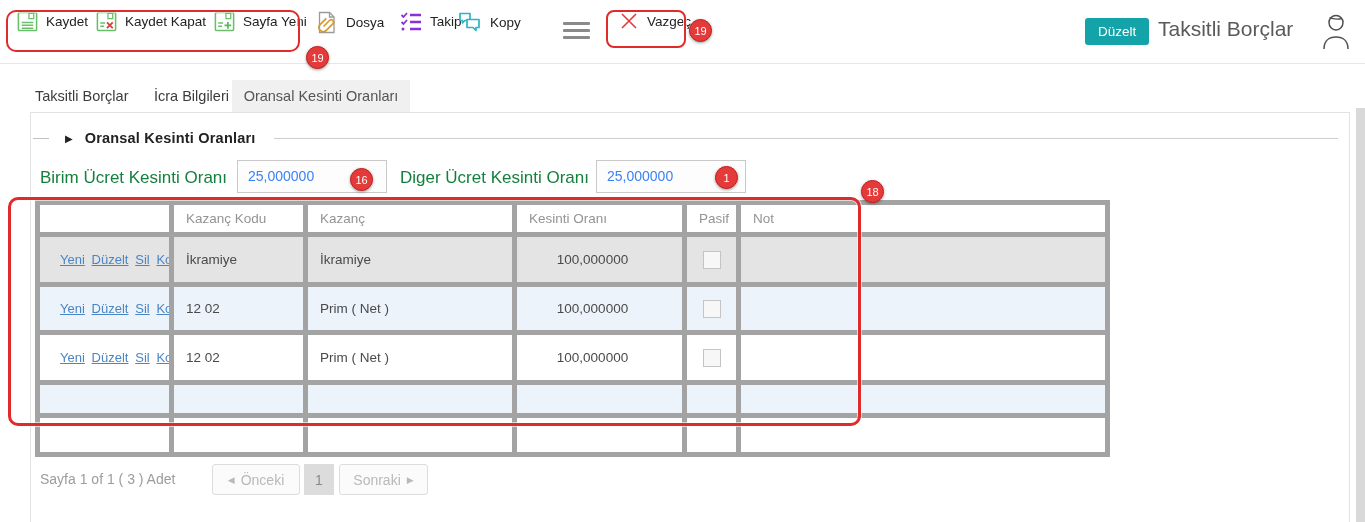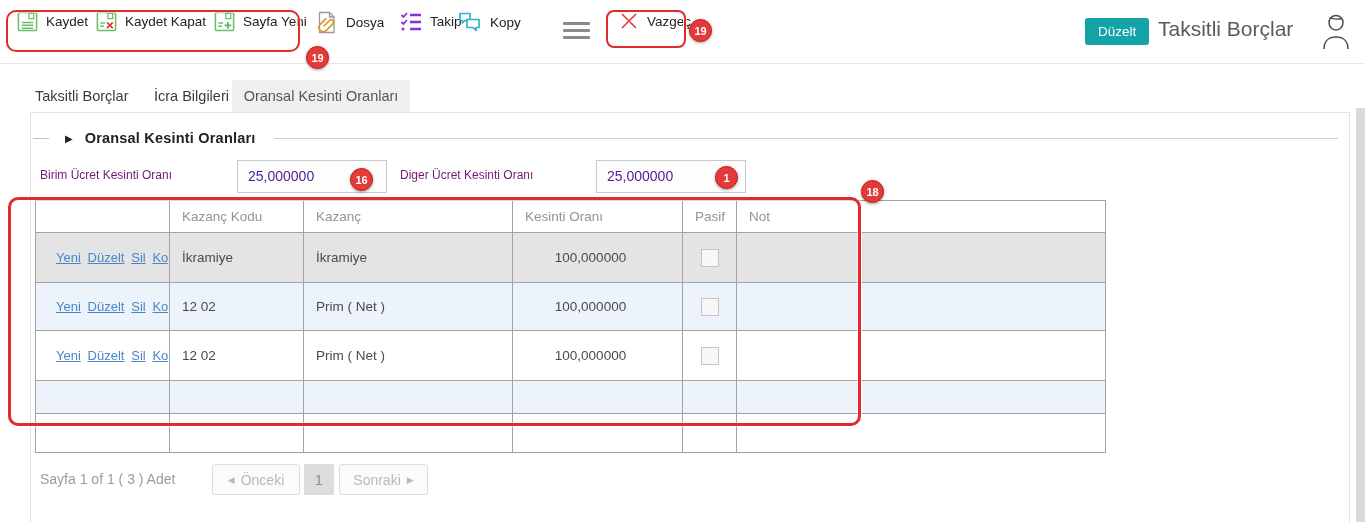--- a/index.html
+++ b/index.html
@@ -29,28 +29,28 @@
   .panel { position:absolute; left:30px; top:112px; width:1320px; height:410px;
            border:1px solid #e2e2e2; border-bottom:none; background:#fff; }
   .section-head { position:absolute; left:33px; top:130px; width:1305px; display:flex;
                   align-items:center; gap:8px; }
   .section-head .dash { width:16px; height:1px; background:#c2c2c2; }
   .section-head .arrow { font-size:10px; color:#222; margin:0 4px 0 8px; cursor:pointer; }
   .section-head .stitle { font-size:14.5px; font-weight:bold; color:#222; letter-spacing:.2px; }
   .section-head .line { flex:1; height:1px; background:#cfcfcf; margin-left:10px; }
 
   
-  .flabel { position:absolute; top:168px; font-size:12px; color:#701a75; white-space:nowrap; }
+  .flabel { position:absolute; top:168px; font-size:17px; color:#15803d; white-space:nowrap; }
   .finput { position:absolute; top:160px; width:150px; height:33px; border:1px solid #c9c9c9;
-            background:#fdfdfd; font-size:14px; color:#4c1d95; line-height:31px; padding-left:10px; }
+            background:#fdfdfd; font-size:14px; color:#3b82f6; line-height:31px; padding-left:10px; }
 
   
   table.grid { position:absolute; left:35px; top:200px; width:1070px; border-collapse:collapse;
                table-layout:fixed; background:#fff; font-size:13.5px; color:#4a4a4a; }
-  table.grid th, table.grid td { border:1px solid #a3a3a3; overflow:hidden; white-space:nowrap; }
+  table.grid th, table.grid td { border:5px solid #a3a3a3; overflow:hidden; white-space:nowrap; }
   table.grid th { height:32px; font-weight:normal; color:#949494; text-align:left;
                   padding-left:12px; background:#fff; }
   td.c-act { padding-left:20px; }
   td.c-kod, td.c-kaz { padding-left:12px;margin-top:28px; }
   td.c-num { text-align:center; padding-right:14px; }
   td.c-pas { text-align:center; }
   tr.r-gray  td { background:#e4e4e4; }
   tr.r-blue  td { background:#edf3fa; }
   tr.r-white td { background:#fff; }
   tr.h50 { height:50px; } tr.h48 { height:48px; } tr.h34 { height:33px; } tr.h39 { height:39px; }
@@ -67,21 +67,21 @@
   .pg-next { left:339px; width:89px; }
   .pg-page { position:absolute; left:304px; top:464px; width:30px; height:31px; background:#dcdcdc;
              color:#8a8a8a; font-size:14px; display:flex; align-items:center; justify-content:center; }
   .pg-arrow { font-size:9px; }
 
   
   .ann-rect { position:absolute; border:3px solid #e12b2b; border-radius:10px;
               pointer-events:none; box-shadow:0 0 0 1px rgba(255,255,255,.6), inset 0 0 0 1px rgba(255,255,255,.6); }
   .ann-badge { position:absolute; width:23px; height:23px; border-radius:50%;
                background:#e43a3a; border:1px solid #bf1f1f; color:#fff; font-size:11px;
-               font-weight:bold; display:flex; align-items:center; justify-content:center;
+               font-weight:normal; display:flex; align-items:center; justify-content:center;
                box-shadow:0 1px 3px rgba(0,0,0,.35); pointer-events:none; z-index:30; }
 
   .scrollbar { position:absolute; right:0; top:108px; width:9px; height:414px; background:#d9d9d9; }
 </style>
 </head>
 <body>
 
 <div class="screen">
 
   <div class="tbtn" style="left:16px">

